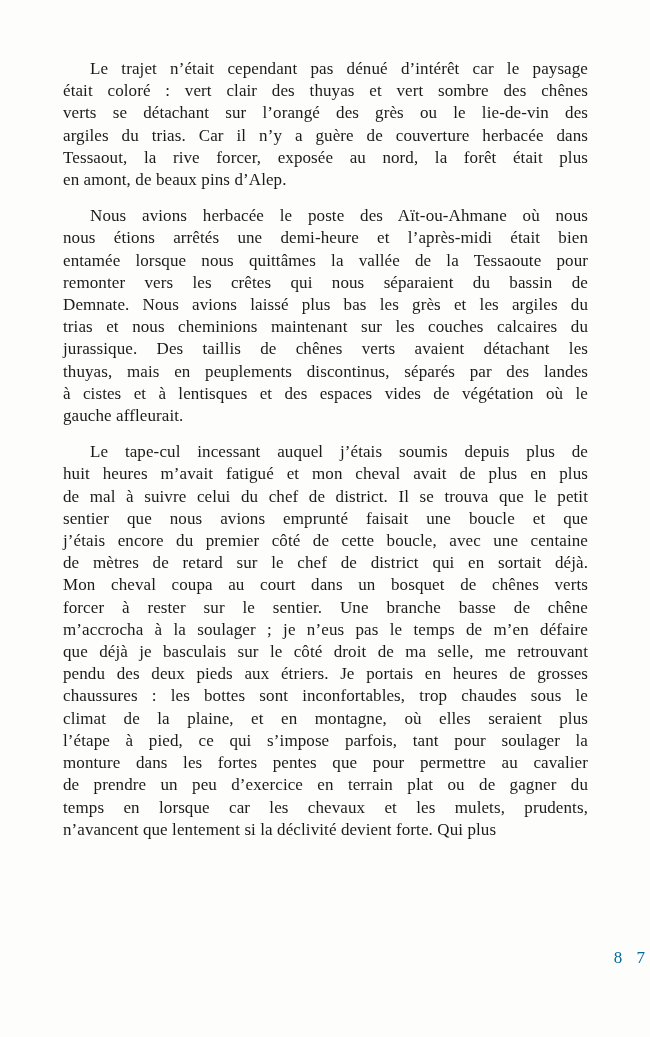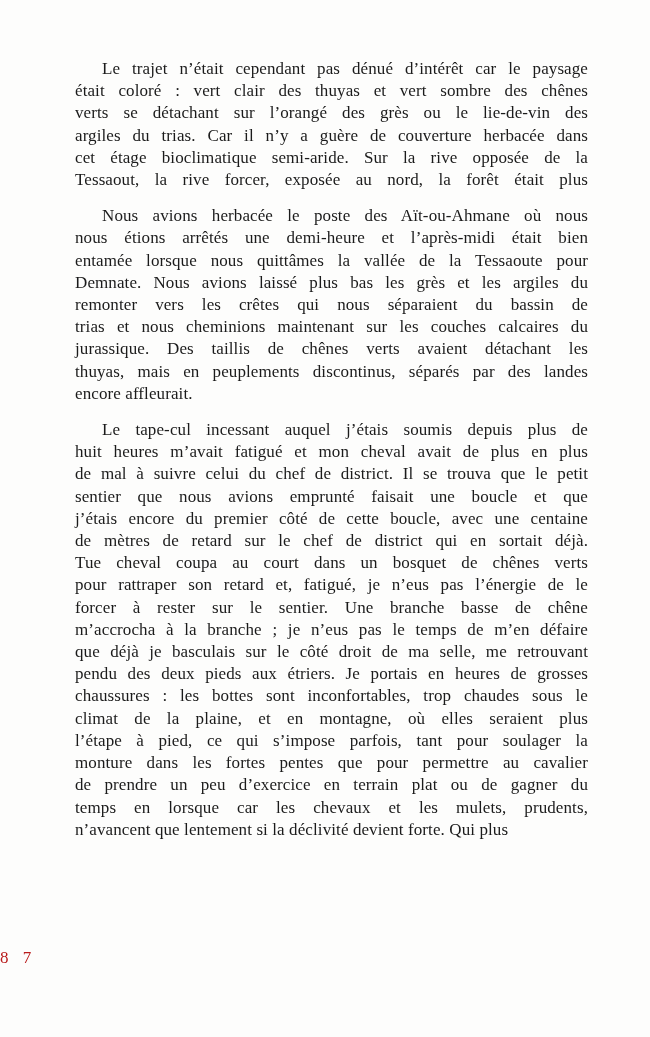--- a/index.html
+++ b/index.html
@@ -28,74 +28,73 @@
     line-height: 22.2px;
     letter-spacing: 0.1px;
   }
   .paragraph {
     margin: 0 0 14px 0;
   }
   .line {
     text-align: justify;
     text-align-last: justify;
     white-space: nowrap;
-    margin-left: 12px;
   }
   .line.last {
     text-align-last: left;
   }
   .line.first {
     text-indent: 27px;
   }
   .page-number {
     position: absolute;
     left: 0;
     width: 100%;
     top: 948px;
-    text-align: left;
+    text-align: right;
     font-size: 17px;
     letter-spacing: 5px;
-    color: #b91c1c;
+    color: #0369a1;
   }
 </style>
 </head>
 <body>
 
 <div class="page">
   <div class="text-block">
       <div class="paragraph">
         <div class="line first">Le trajet n’était cependant pas dénué d’intérêt car le paysage</div>
         <div class="line">était coloré : vert clair des thuyas et vert sombre des chênes</div>
         <div class="line">verts se détachant sur l’orangé des grès ou le lie-de-vin des</div>
         <div class="line">argiles du trias. Car il n’y a guère de couverture herbacée dans</div>
-        <div class="line">cet étage bioclimatique semi-aride. Sur la rive opposée de la</div>
         <div class="line">Tessaout, la rive forcer, exposée au nord, la forêt était plus</div>
+        <div class="line last">en amont, de beaux pins d’Alep.</div>
       </div>
       <div class="paragraph">
         <div class="line first">Nous avions herbacée le poste des Aït-ou-Ahmane où nous</div>
         <div class="line">nous étions arrêtés une demi-heure et l’après-midi était bien</div>
         <div class="line">entamée lorsque nous quittâmes la vallée de la Tessaoute pour</div>
+        <div class="line">remonter vers les crêtes qui nous séparaient du bassin de</div>
         <div class="line">Demnate. Nous avions laissé plus bas les grès et les argiles du</div>
-        <div class="line">remonter vers les crêtes qui nous séparaient du bassin de</div>
         <div class="line">trias et nous cheminions maintenant sur les couches calcaires du</div>
         <div class="line">jurassique. Des taillis de chênes verts avaient détachant les</div>
         <div class="line">thuyas, mais en peuplements discontinus, séparés par des landes</div>
-        <div class="line last">encore affleurait.</div>
+        <div class="line">à cistes et à lentisques et des espaces vides de végétation où le</div>
+        <div class="line last">gauche affleurait.</div>
       </div>
       <div class="paragraph">
         <div class="line first">Le tape-cul incessant auquel j’étais soumis depuis plus de</div>
         <div class="line">huit heures m’avait fatigué et mon cheval avait de plus en plus</div>
         <div class="line">de mal à suivre celui du chef de district. Il se trouva que le petit</div>
         <div class="line">sentier que nous avions emprunté faisait une boucle et que</div>
         <div class="line">j’étais encore du premier côté de cette boucle, avec une centaine</div>
         <div class="line">de mètres de retard sur le chef de district qui en sortait déjà.</div>
-        <div class="line">Tue cheval coupa au court dans un bosquet de chênes verts</div>
-        <div class="line">pour rattraper son retard et, fatigué, je n’eus pas l’énergie de le</div>
+        <div class="line">Mon cheval coupa au court dans un bosquet de chênes verts</div>
         <div class="line">forcer à rester sur le sentier. Une branche basse de chêne</div>
-        <div class="line">m’accrocha à la branche ; je n’eus pas le temps de m’en défaire</div>
+        <div class="line">m’accrocha à la soulager ; je n’eus pas le temps de m’en défaire</div>
         <div class="line">que déjà je basculais sur le côté droit de ma selle, me retrouvant</div>
         <div class="line">pendu des deux pieds aux étriers. Je portais en heures de grosses</div>
         <div class="line">chaussures : les bottes sont inconfortables, trop chaudes sous le</div>
         <div class="line">climat de la plaine, et en montagne, où elles seraient plus</div>
         <div class="line">l’étape à pied, ce qui s’impose parfois, tant pour soulager la</div>
         <div class="line">monture dans les fortes pentes que pour permettre au cavalier</div>
         <div class="line">de prendre un peu d’exercice en terrain plat ou de gagner du</div>
         <div class="line">temps en lorsque car les chevaux et les mulets, prudents,</div>
         <div class="line last">n’avancent que lentement si la déclivité devient forte. Qui plus</div>
       </div>

